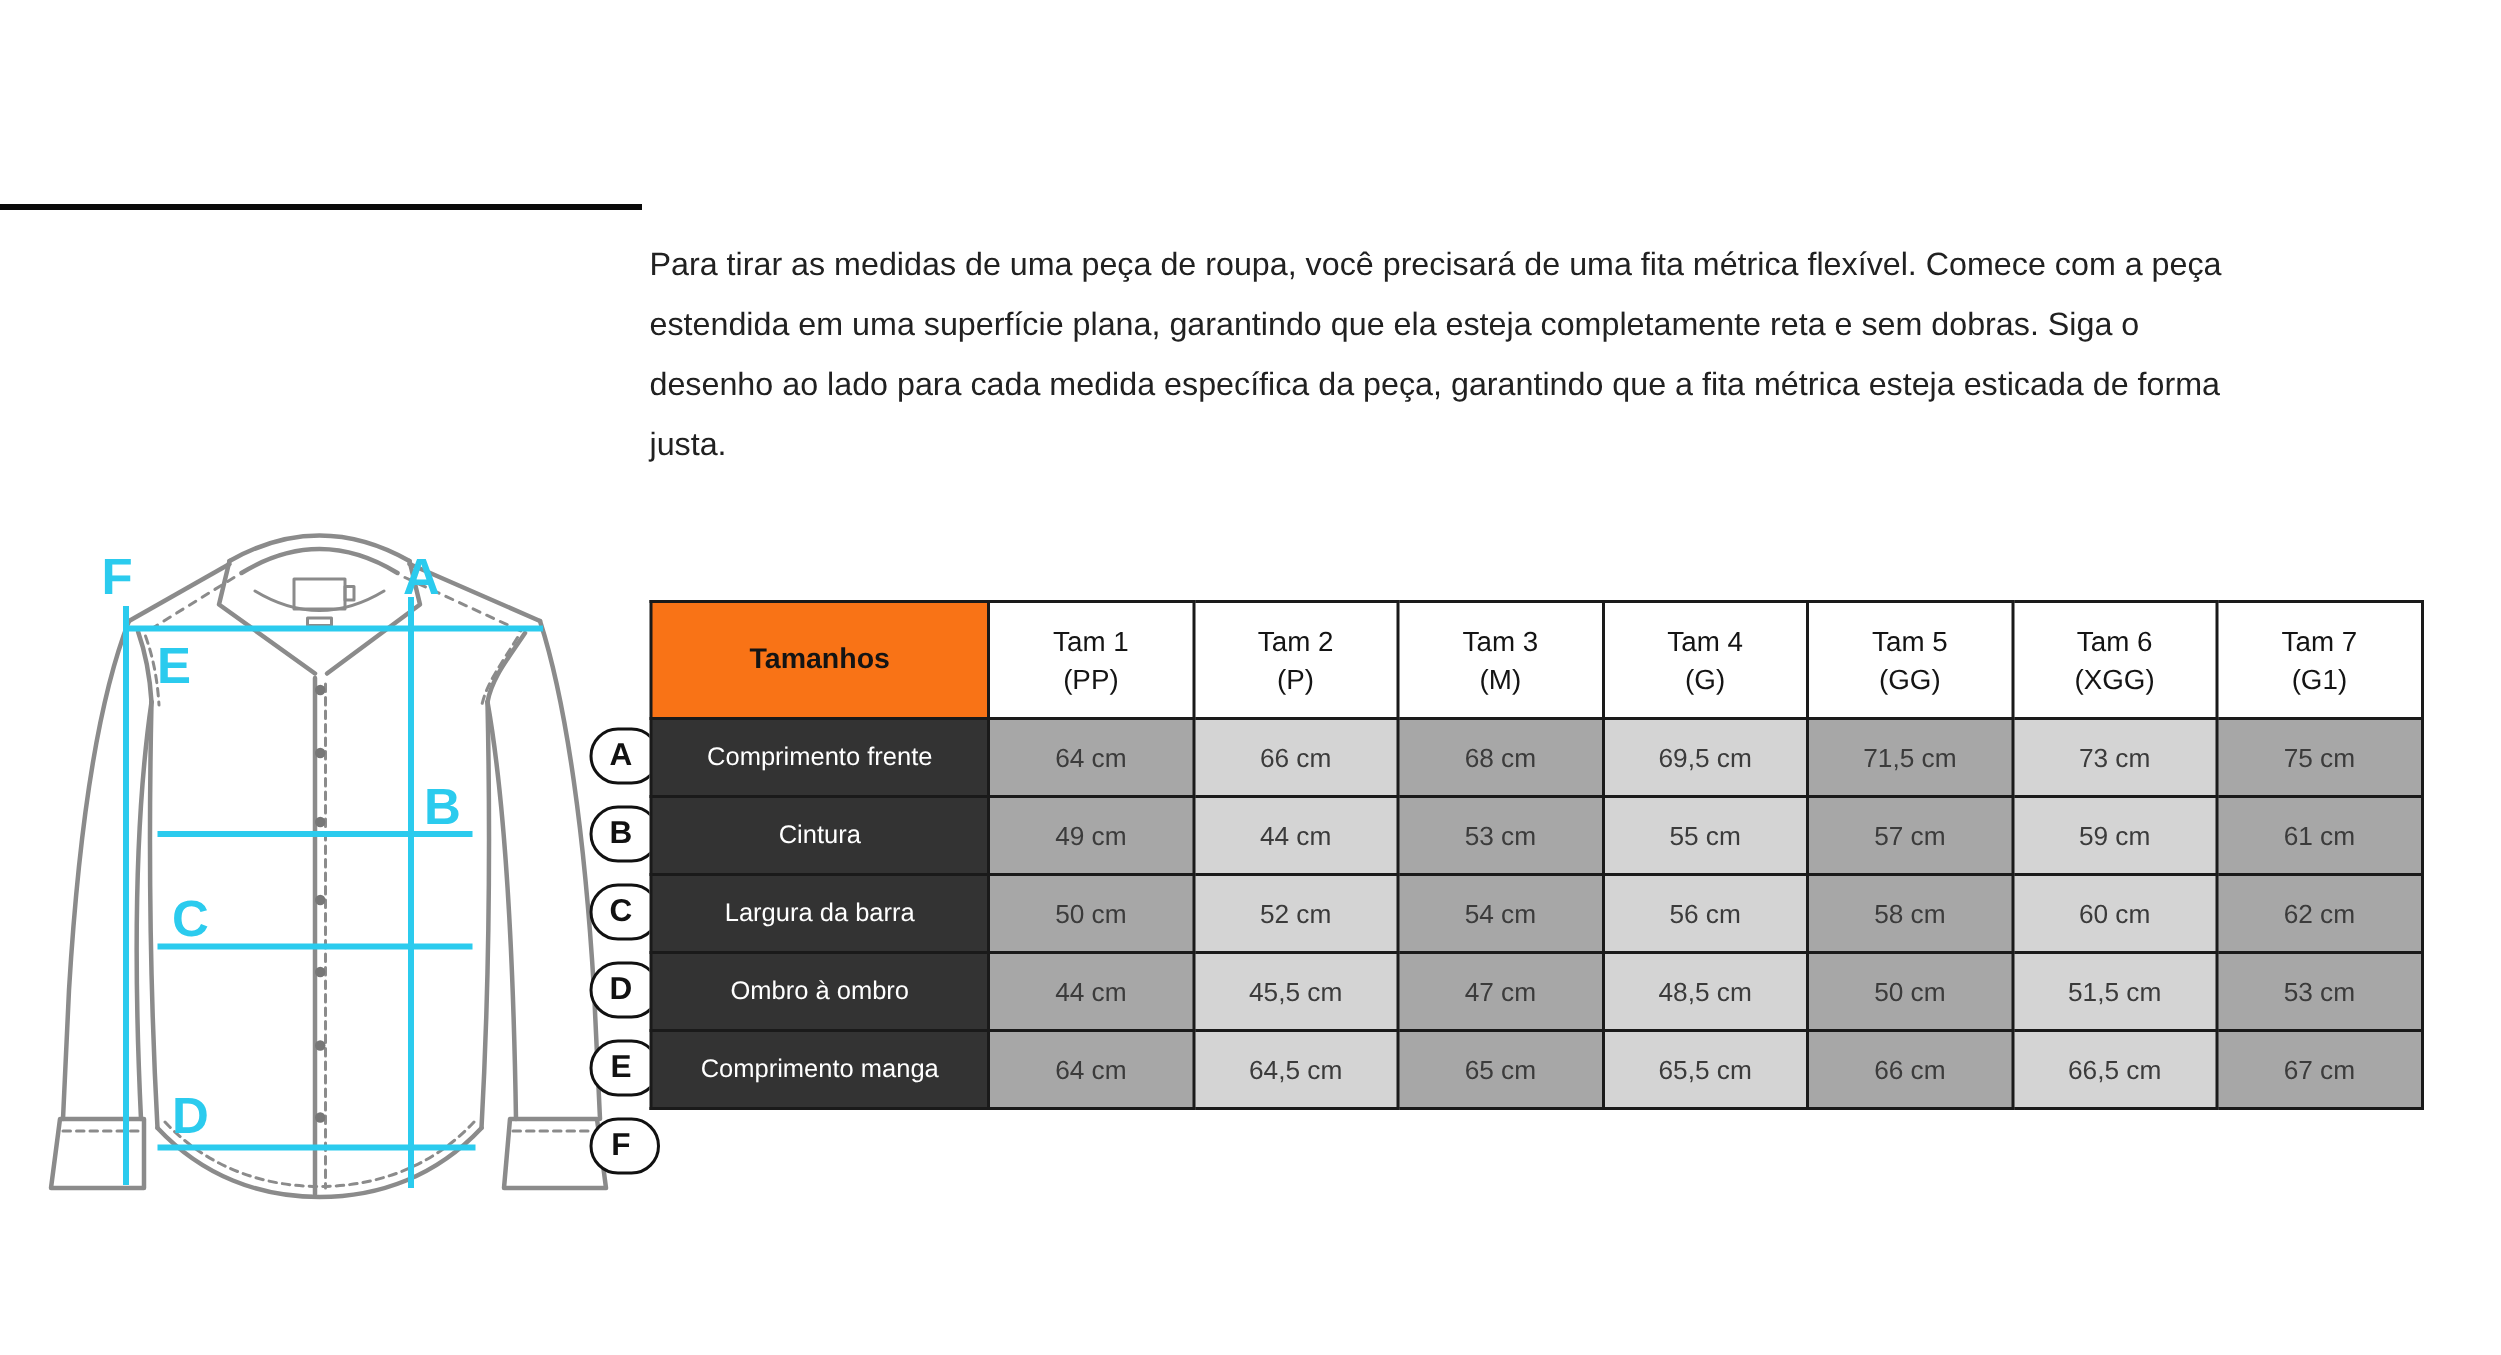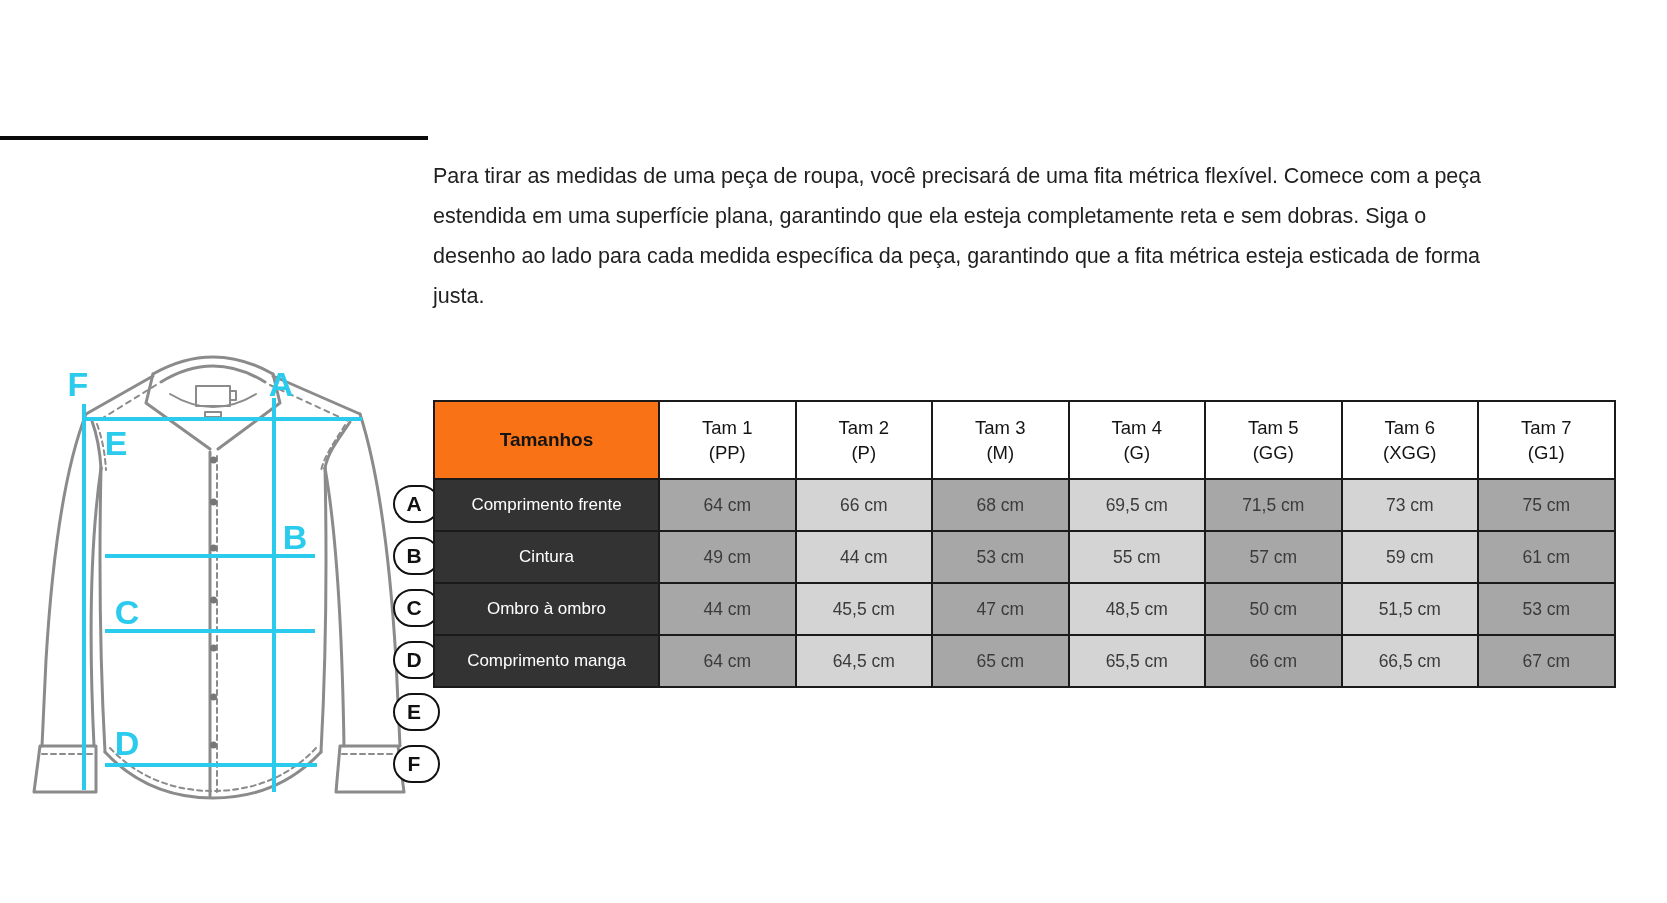--- a/index.html
+++ b/index.html
@@ -195,20 +195,32 @@
             <td class="val-cell odd">49 cm</td>
             <td class="val-cell even">44 cm</td>
             <td class="val-cell odd">53 cm</td>
             <td class="val-cell even">55 cm</td>
             <td class="val-cell odd">57 cm</td>
             <td class="val-cell even">59 cm</td>
             <td class="val-cell odd">61 cm</td>
           </tr>
           <tr>
             <td class="label-cell">
+              <div class="lab">Largura da barra</div>
+            </td>
+            <td class="val-cell odd">50 cm</td>
+            <td class="val-cell even">52 cm</td>
+            <td class="val-cell odd">54 cm</td>
+            <td class="val-cell even">56 cm</td>
+            <td class="val-cell odd">58 cm</td>
+            <td class="val-cell even">60 cm</td>
+            <td class="val-cell odd">62 cm</td>
+          </tr>
+          <tr>
+            <td class="label-cell">
               <div class="lab">Ombro à ombro</div>
             </td>
             <td class="val-cell odd">44 cm</td>
             <td class="val-cell even">45,5 cm</td>
             <td class="val-cell odd">47 cm</td>
             <td class="val-cell even">48,5 cm</td>
             <td class="val-cell odd">50 cm</td>
             <td class="val-cell even">51,5 cm</td>
             <td class="val-cell odd">53 cm</td>
           </tr>

